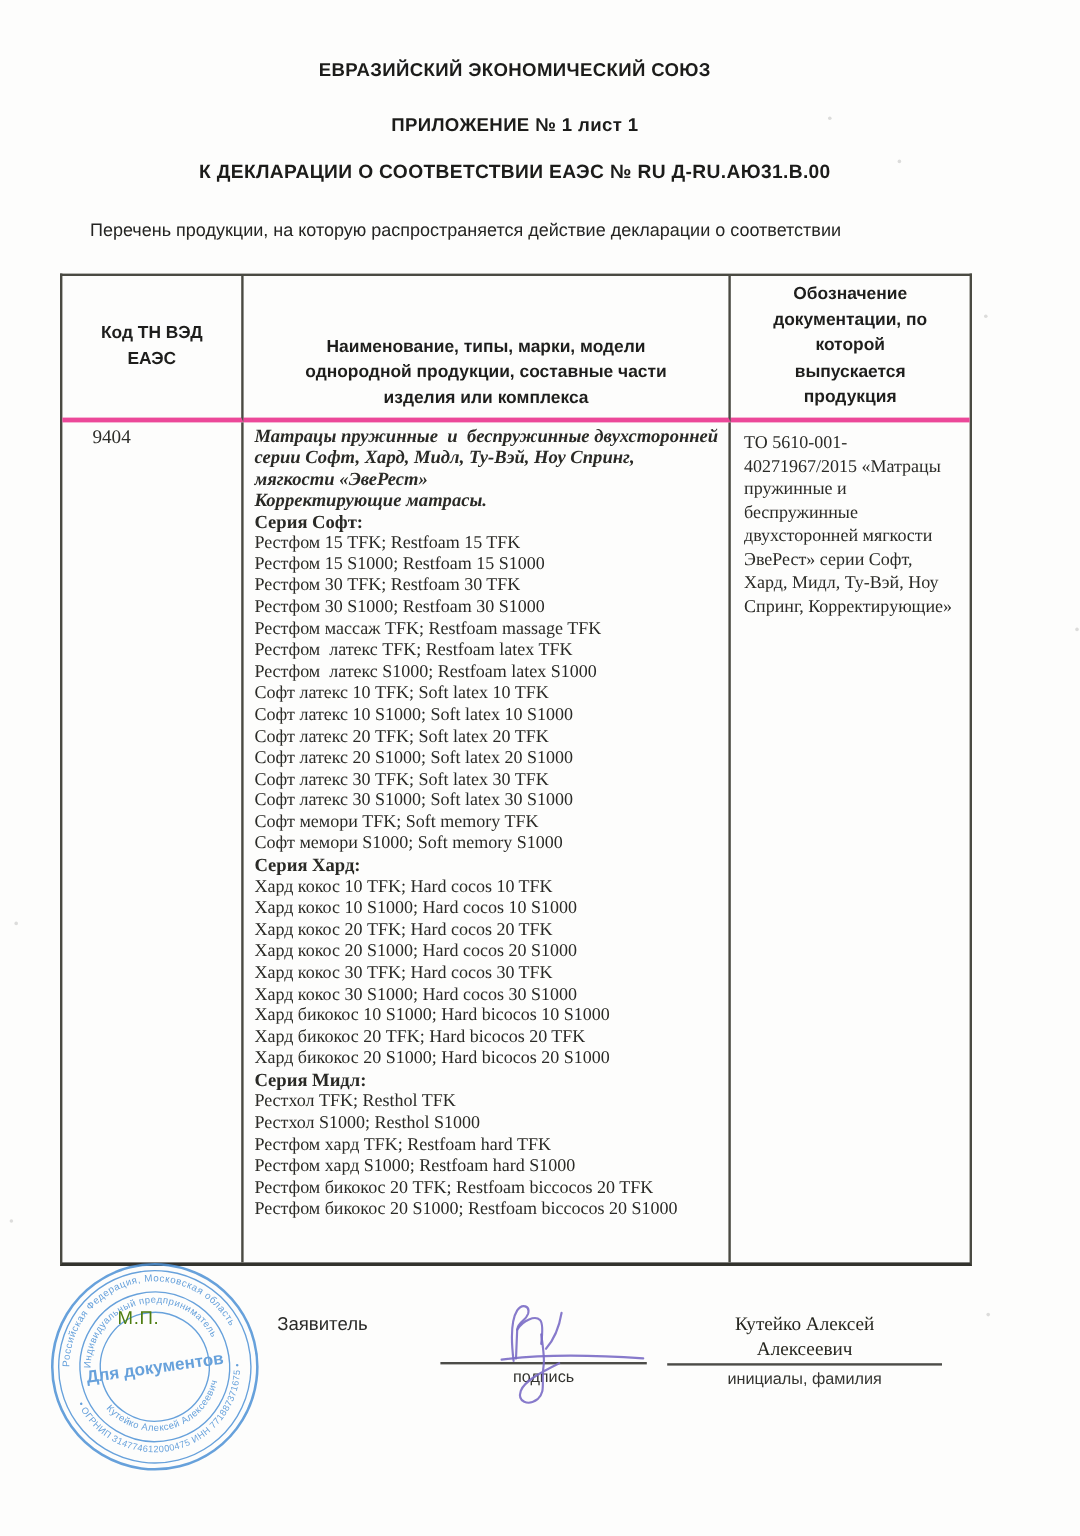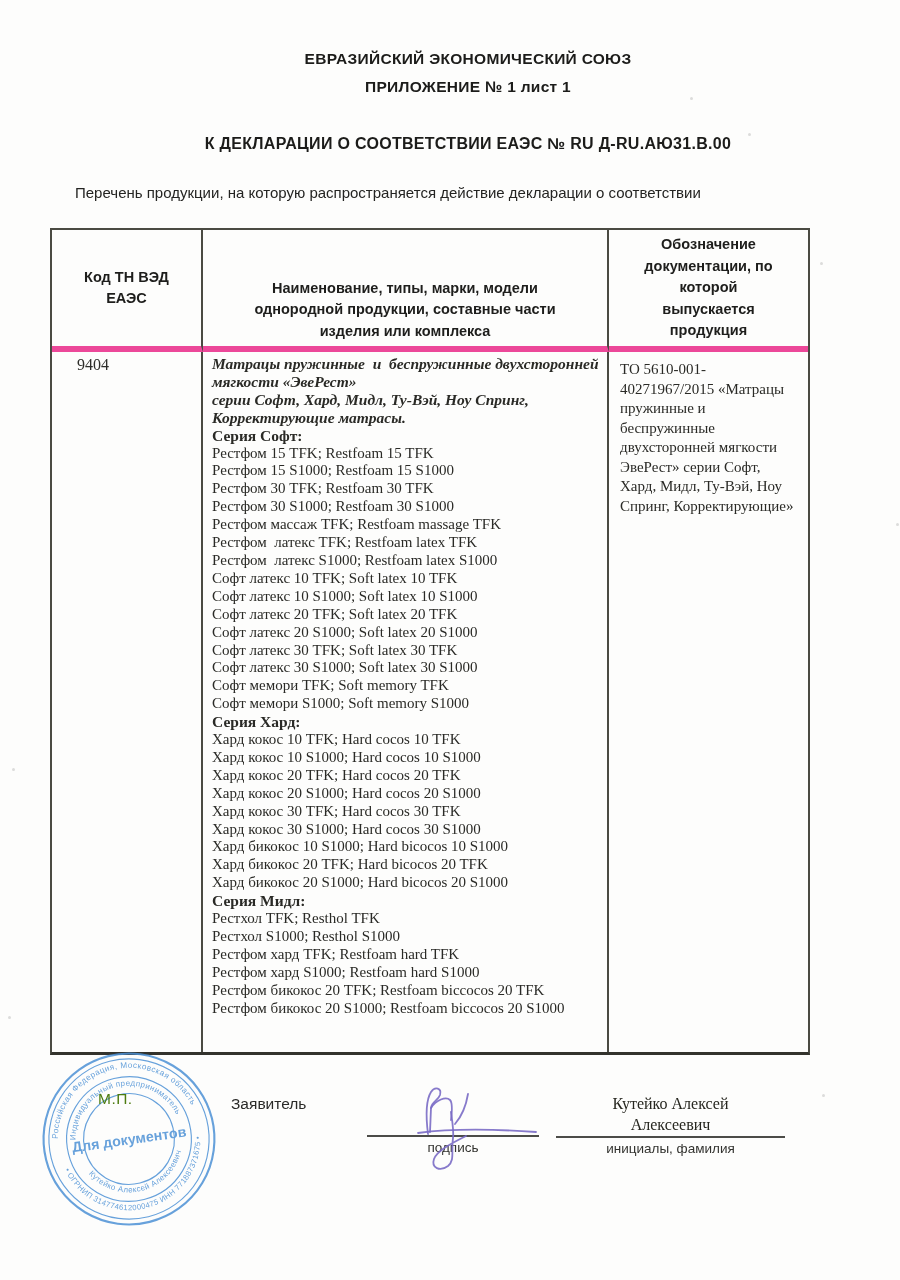--- a/index.html
+++ b/index.html
@@ -1,32 +1,32 @@
 <!DOCTYPE html>
 <html style="--stamp-ink: #4e92d6; --sig-ink: #7a6cc5;"><head>
 <meta charset="utf-8">
 <style>
   html,body{margin:0;padding:0;}
   body{width:900px;height:1280px;background:#ffffff;overflow:hidden;}
   .page{position:absolute;left:0;top:0;width:900px;height:1280px;background:#fdfdfc;
         font-family:"Liberation Sans",sans-serif;color:#222220;}
   .title{position:absolute;left:0;width:858px;text-align:center;font-weight:bold;
-         font-size:15.5px;letter-spacing:.3px;color:#1c1c1a;padding-left:39px;}
+         font-size:15.5px;letter-spacing:.3px;color:#1c1c1a;}
   .t1{top:50px;}
-  .t2{top:78px;}
+  .t2{top:96px;}
   .t3{top:135px;font-size:16px;}
   .intro{position:absolute;left:75px;top:184px;font-size:15px;color:#242422;}
 
   
   .tbl{position:absolute;left:50px;top:228px;width:756px;
        border:2px solid #4a4a42;border-bottom:3px solid #33332d;
        display:grid;grid-template-columns:151px 406px 199px;grid-template-rows:122px 700px;}
   .cell{box-sizing:border-box;}
   .br{border-right:2px solid #4a4a42;}
-  .bb{border-bottom:6px solid #ec4899;}
+  .bb{border-bottom:4px solid #ec4899;}
   .th{display:flex;align-items:center;justify-content:center;text-align:center;
       font-weight:bold;font-size:14.5px;line-height:21.5px;color:#1e1e1c;}
   .th .inner{display:inline-block;}
   .th-code .inner{max-width:110px;}
   .th-name .inner{max-width:332px;margin-top:44px;}
   .th-doc .inner{max-width:146px;}
   .cell-code{font-family:"Liberation Serif",serif;font-size:16px;color:#2e2e2a;
              padding:4px 0 0 25px;}
   .cell-products{padding:3px 4px 0 9px;}
   .pl{font-family:"Liberation Serif",serif;font-size:15px;line-height:17.9px;
@@ -73,22 +73,22 @@
     <div class="cell th th-name br bb">
       <span class="inner">Наименование, типы, марки, модели однородной продукции, составные части изделия или комплекса</span>
     </div>
     <div class="cell th th-doc bb">
       <span class="inner">Обозначение документации, по которой выпускается продукция</span>
     </div>
 
     <div class="cell cell-code br">9404</div>
     <div class="cell cell-products br">
         <div class="pl bi">Матрацы пружинные  и  беспружинные двухсторонней</div>
+        <div class="pl bi">серии Софт, Хард, Мидл, Ту-Вэй, Ноу Спринг,</div>
         <div class="pl bi">мягкости «ЭвеРест»</div>
-        <div class="pl bi">серии Софт, Хард, Мидл, Ту-Вэй, Ноу Спринг,</div>
         <div class="pl bi">Корректирующие матрасы.</div>
         <div class="pl b">Серия Софт:</div>
         <div class="pl n">Рестфом 15 TFK; Restfoam 15 TFK</div>
         <div class="pl n">Рестфом 15 S1000; Restfoam 15 S1000</div>
         <div class="pl n">Рестфом 30 TFK; Restfoam 30 TFK</div>
         <div class="pl n">Рестфом 30 S1000; Restfoam 30 S1000</div>
         <div class="pl n">Рестфом массаж TFK; Restfoam massage TFK</div>
         <div class="pl n">Рестфом  латекс TFK; Restfoam latex TFK</div>
         <div class="pl n">Рестфом  латекс S1000; Restfoam latex S1000</div>
         <div class="pl n">Софт латекс 10 TFK; Soft latex 10 TFK</div>

